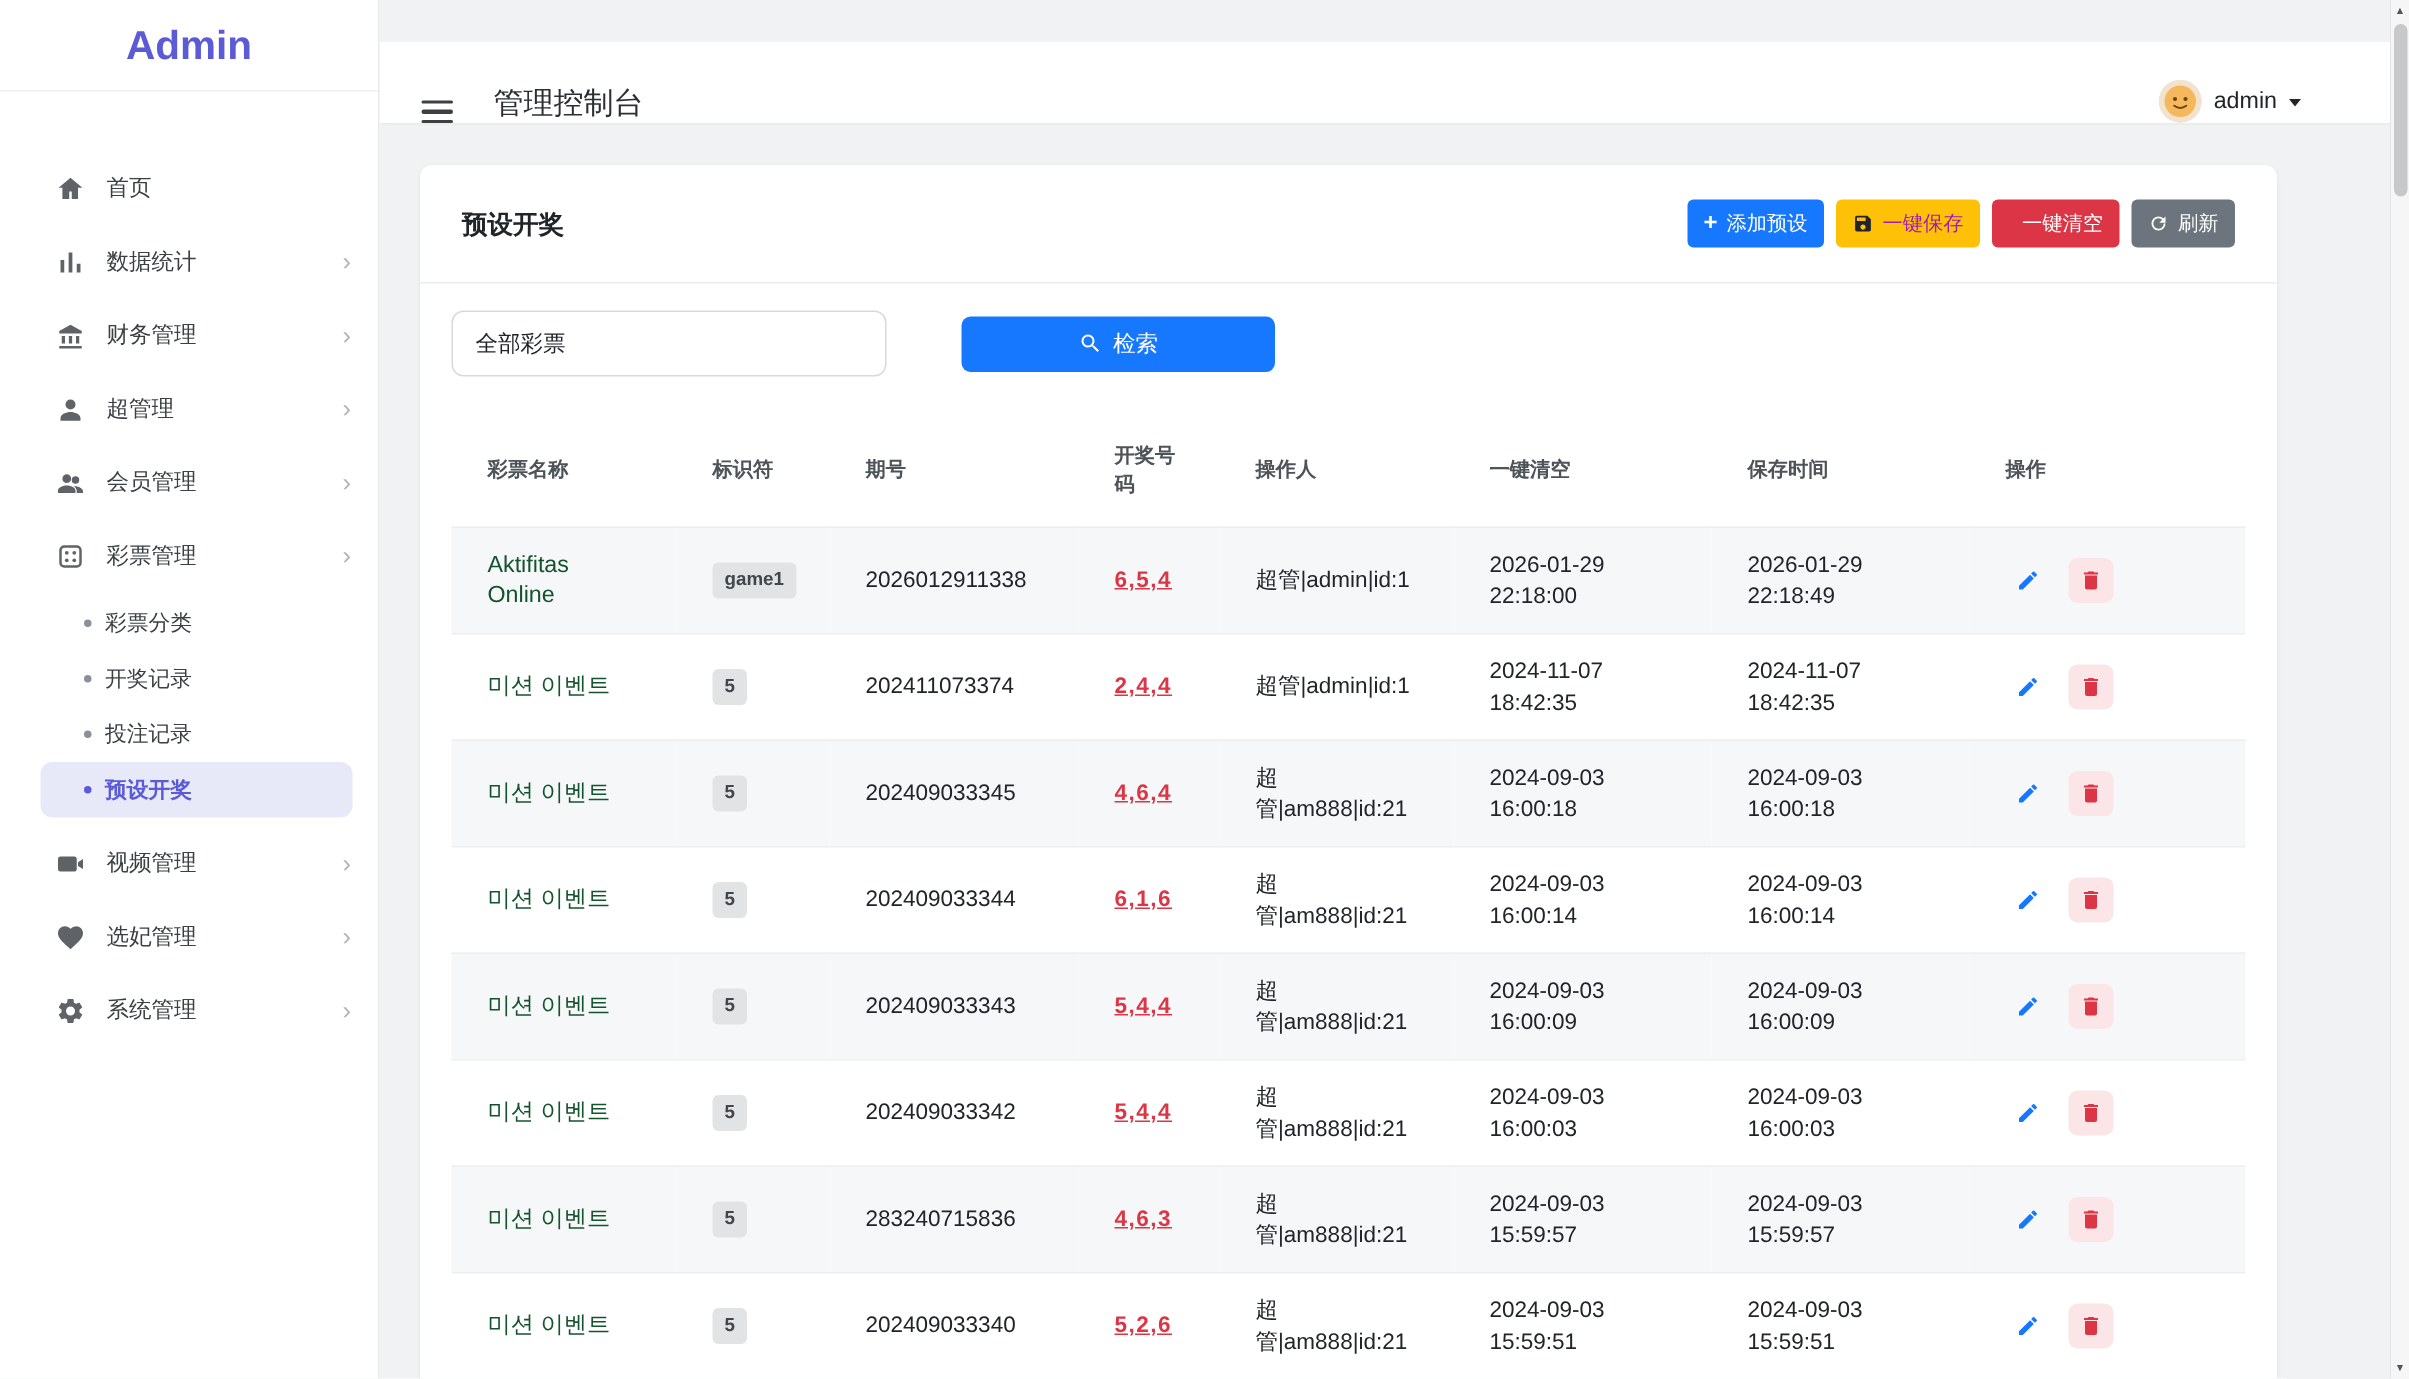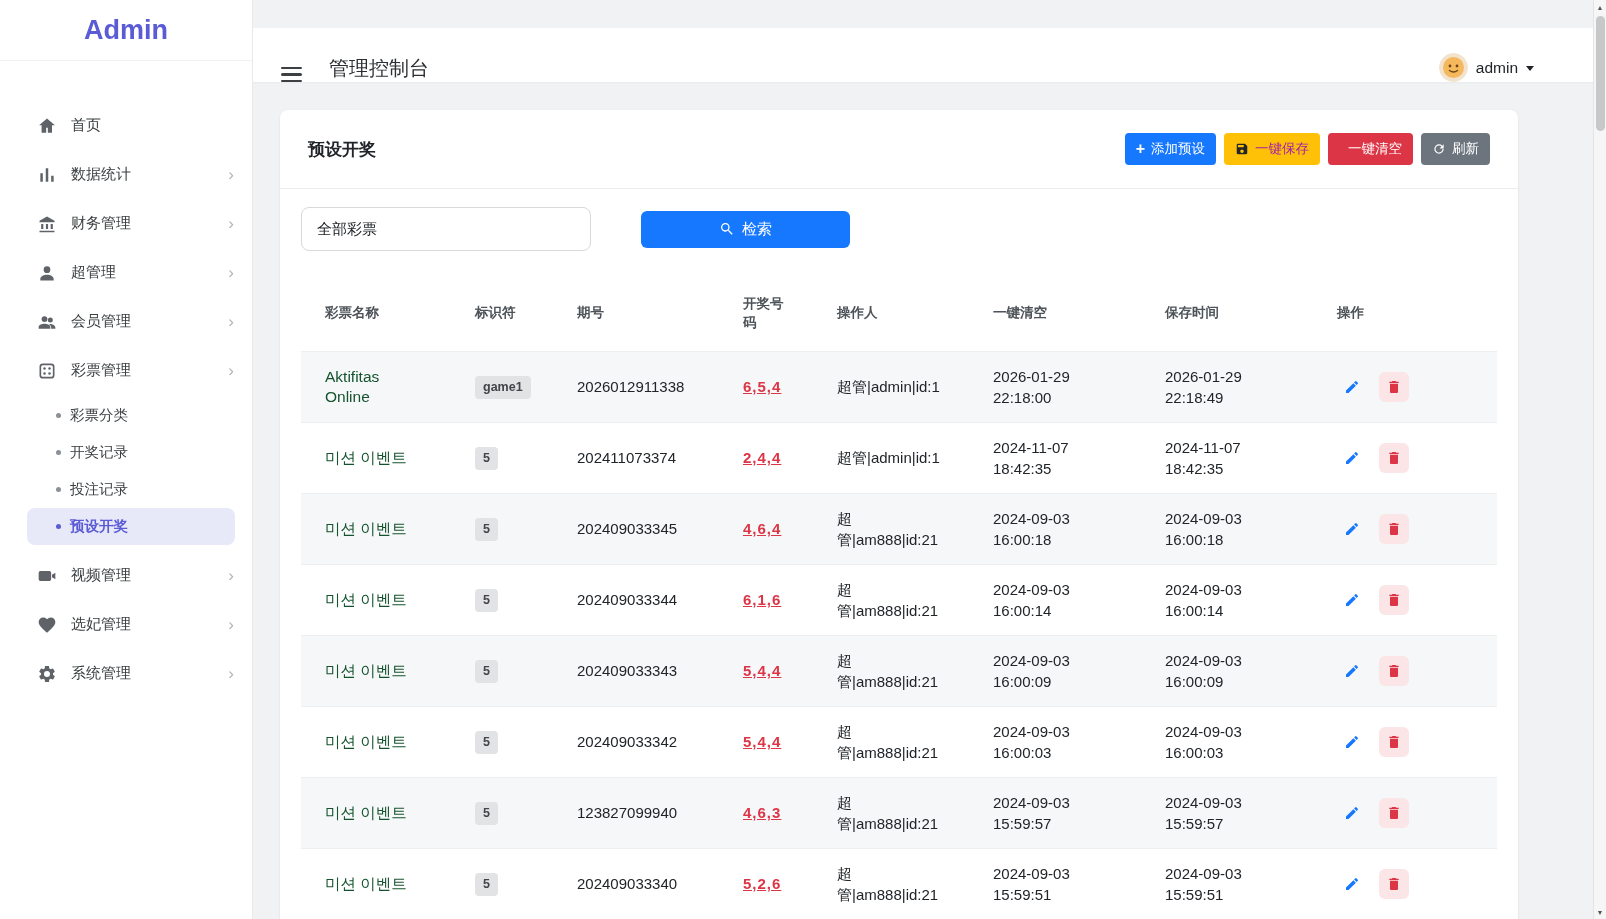--- a/index.html
+++ b/index.html
@@ -413,21 +413,21 @@
       <button class="icon-btn del">
         <svg viewBox="0 0 24 24">
                       <path d="M6 19c0 1.1.9 2 2 2h8c1.1 0 2-.9 2-2V7H6v12zM19 4h-3.5l-1-1h-5l-1 1H5v2h14V4z"></path>
                     </svg>
       </button>
     </td>
   </tr>
               <tr class="striped">
     <td><span class="name">미션 이벤트</span></td>
     <td><span class="badge">5</span></td>
-    <td>123827099940</td>
+    <td>283240715836</td>
     <td><a class="numbers">4,6,3</a></td>
     <td>超管|am888|id:21</td>
     <td>2024-09-03 15:59:57</td>
     <td>2024-09-03 15:59:57</td>
     <td>
       <button class="icon-btn edit">
         <svg viewBox="0 0 24 24">
                       <path d="M3 17.25V21h3.75L17.81 9.94l-3.75-3.75L3 17.25zM20.71 7.04a.996.996 0 000-1.41l-2.34-2.34a.996.996 0 00-1.41 0l-1.83 1.83 3.75 3.75 1.83-1.83z"></path>
                     </svg>
       </button>

